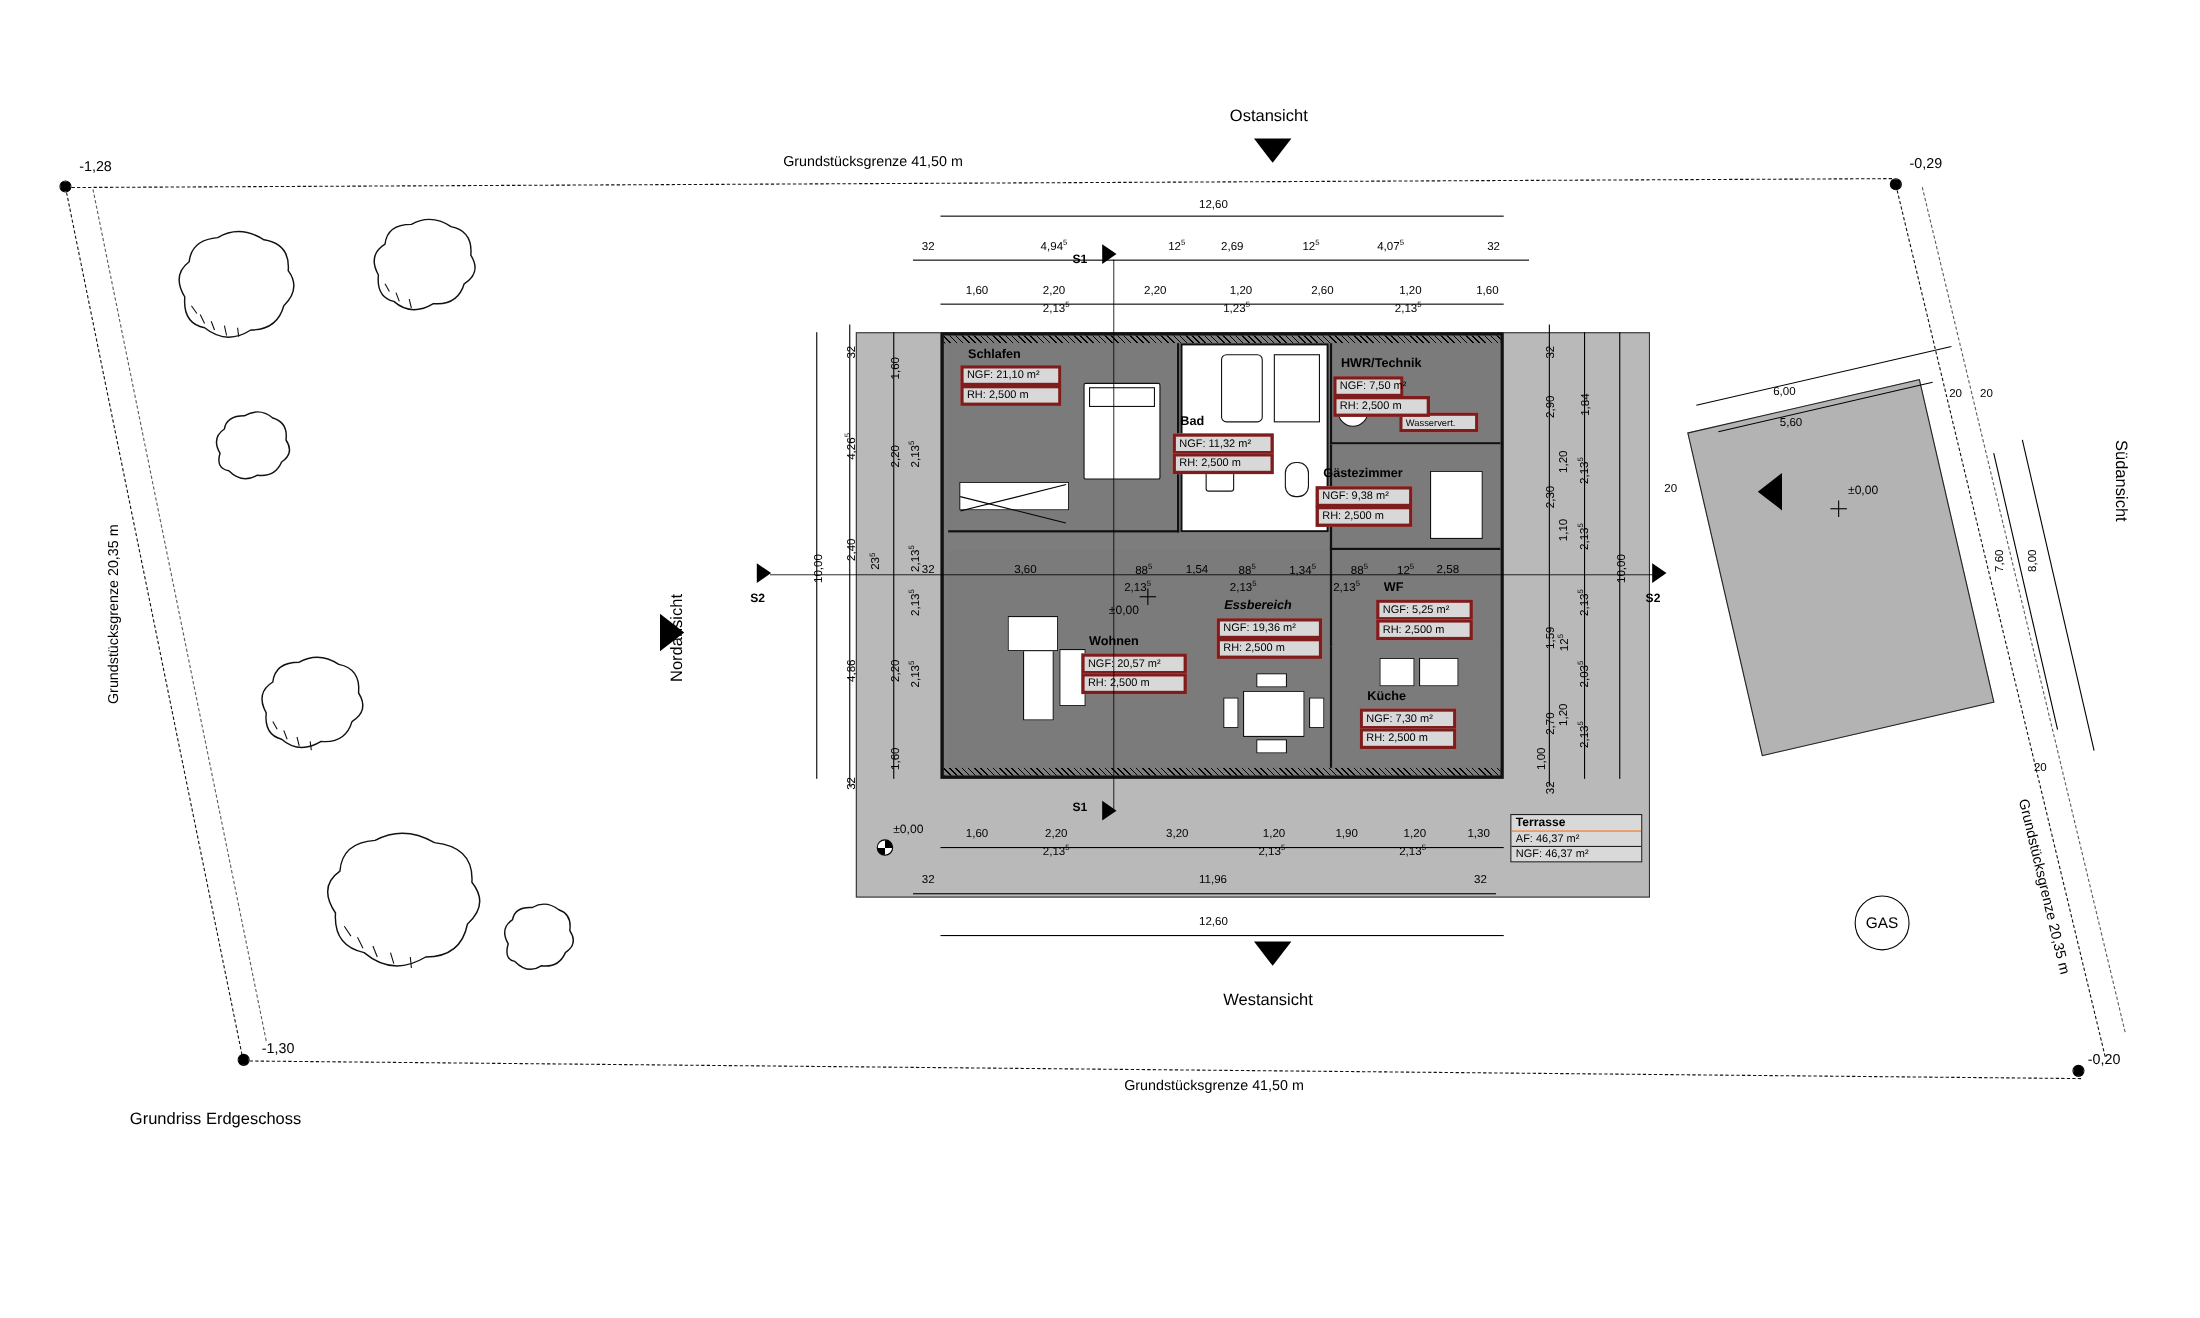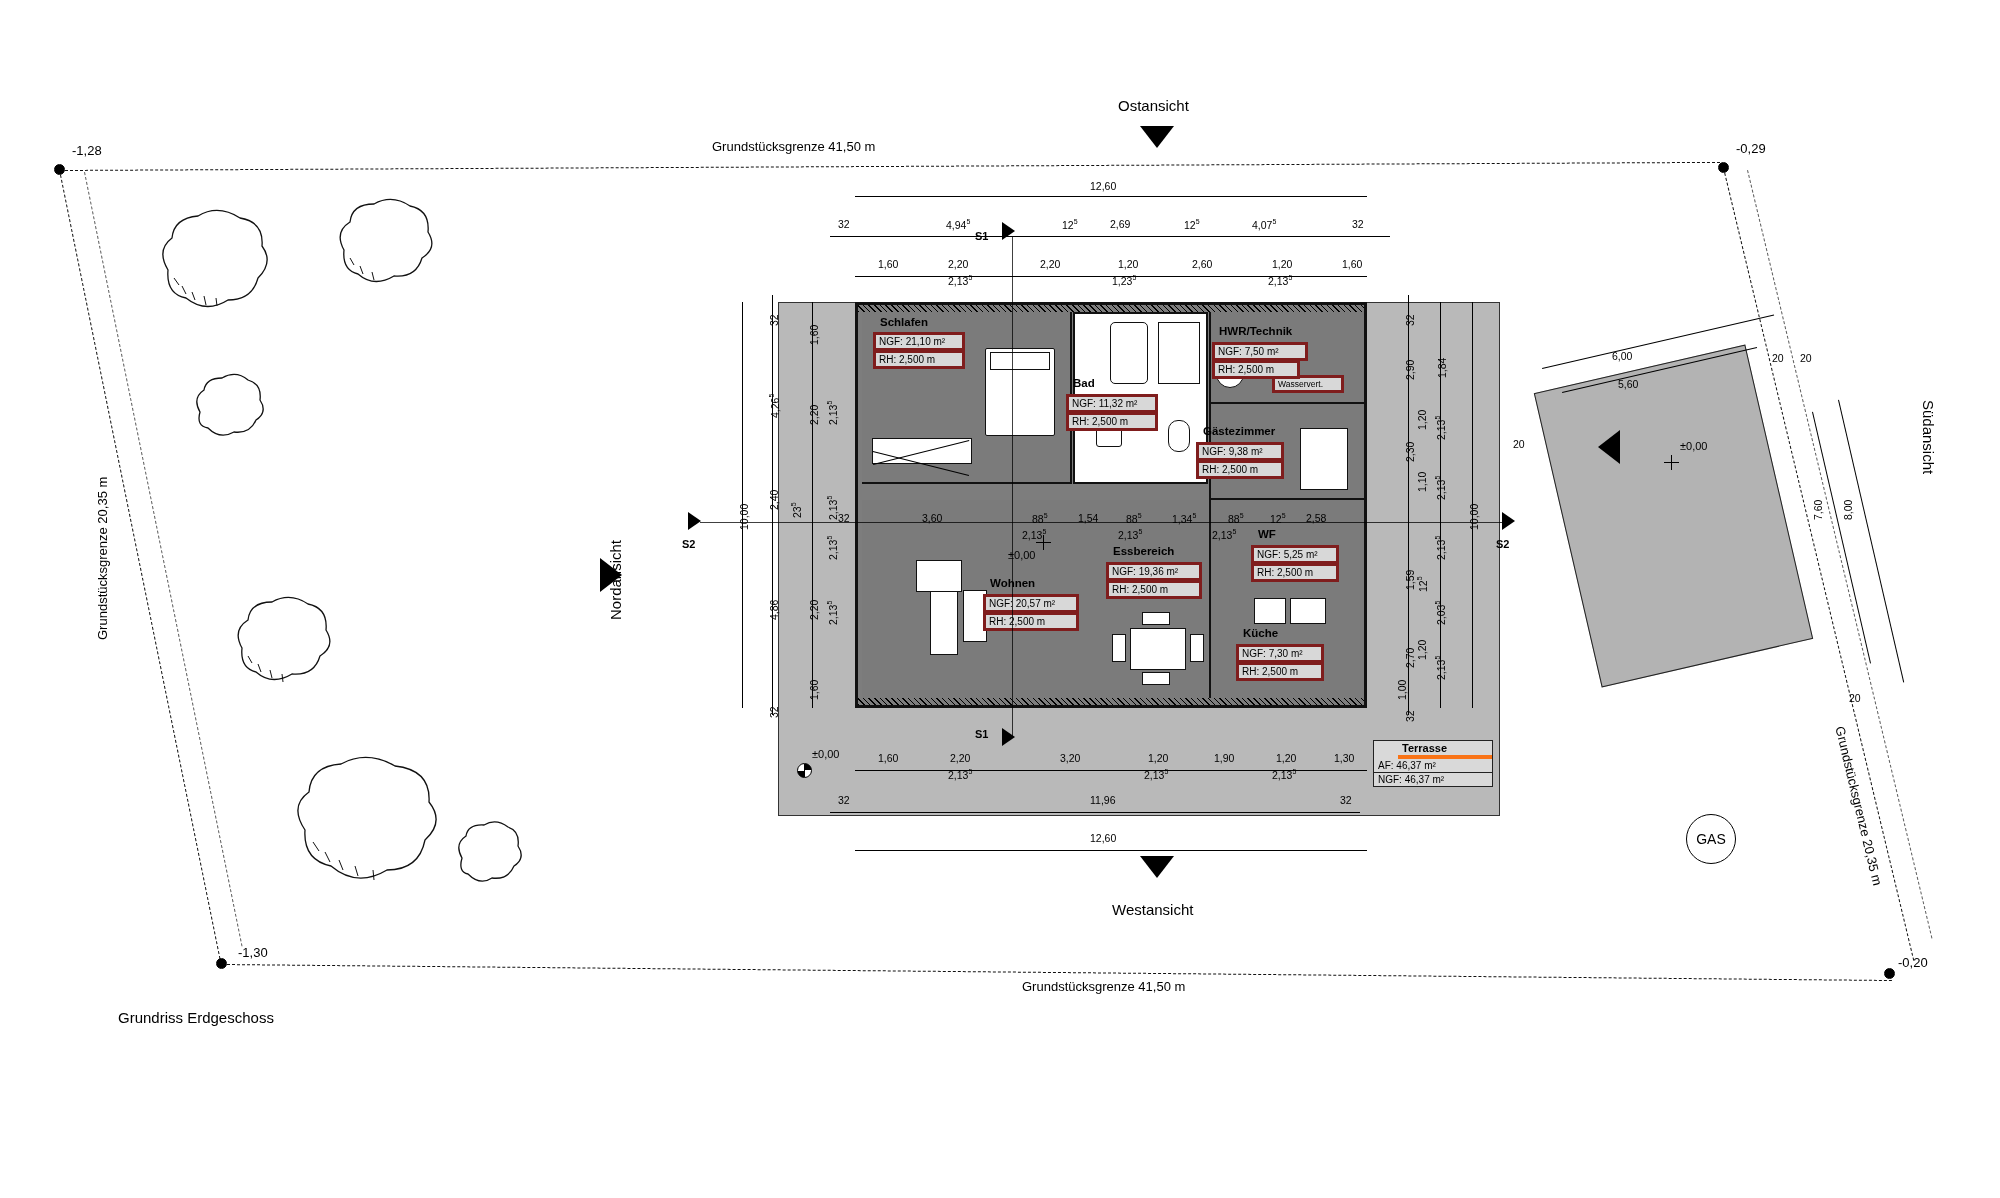--- a/index.html
+++ b/index.html
@@ -200,21 +200,21 @@
   <div class="gas" style="left:1686px; top:814px;">
     <span>GAS</span>
   </div>
 
   <div class="terrace" style="left:778px; top:302px; width:720px; height:512px;"></div>
 
   <div class="quad" style="left:797px; top:763px;"></div>
   <div class="txt s" style="left:812px; top:748px;">±0,00</div>
 
   <div class="abs" style="left:1373px; top:740px; width:118px; border:1px solid #222; background:#d9d9d9;">
-    <div style="padding:1px 4px; font-size:11px; font-weight:bold; border-bottom:4px solid #f97316;margin-left:24px;">Terrasse</div>
+    <div style="padding:1px 4px; font-size:11px; font-weight:bold; border-bottom:1px solid #f97316;">Terrasse</div>
     <div style="padding:1px 4px; font-size:10px; border-bottom:1px solid #222;">AF:   46,37 m²</div>
     <div style="padding:1px 4px; font-size:10px;">NGF: 46,37 m²</div>
   </div>
 
   <div class="garage" style="left:1565px; top:365px; width:215px; height:300px; transform:rotate(-13deg); transform-origin:50% 50%;"></div>
   <div class="crosshair" style="left:1664px; top:455px;"></div>
   <div class="txt s" style="left:1680px; top:440px;">±0,00</div>
 
   <div class="dimtxt" style="left:1612px; top:350px;">6,00</div>
   <div class="dimtxt" style="left:1618px; top:378px;">5,60</div>
@@ -284,36 +284,36 @@
 
   <div class="room-lbl" style="left:1073px; top:377px;">
     <div class="room-name">Bad</div>
   </div>
   <div class="room-box" style="left:1066px; top:394px; width:92px;">NGF: 11,32 m²</div>
   <div class="room-box" style="left:1066px; top:412px; width:92px;">RH:   2,500 m</div>
 
   <div class="room-lbl" style="left:1219px; top:325px;">
     <div class="room-name">HWR/Technik</div>
   </div>
-  <div class="room-box" style="left:1212px; top:342px; width:96px;">NGF:  7,50 m²</div>
+  <div class="room-box" style="left:1212px; top:342px; width:64px;">NGF:  7,50 m²</div>
   <div class="room-box" style="left:1212px; top:360px; width:88px;">RH:  2,500 m</div>
 
   <div class="room-lbl" style="left:1203px; top:425px;">
     <div class="room-name">Gästezimmer</div>
   </div>
   <div class="room-box" style="left:1196px; top:442px; width:88px;">NGF:  9,38 m²</div>
   <div class="room-box" style="left:1196px; top:460px; width:88px;">RH:  2,500 m</div>
 
   <div class="room-lbl" style="left:990px; top:577px;">
     <div class="room-name">Wohnen</div>
   </div>
   <div class="room-box" style="left:983px; top:594px; width:96px;">NGF: 20,57 m²</div>
   <div class="room-box" style="left:983px; top:612px; width:96px;">RH:   2,500 m</div>
 
-  <div class="room-lbl" style="left:1113px; top:545px;">
+  <div class="room-lbl" style="left:1113px; top:545px;font-style:italic;">
     <div class="room-name">Essbereich</div>
   </div>
   <div class="room-box" style="left:1106px; top:562px; width:96px;">NGF: 19,36 m²</div>
   <div class="room-box" style="left:1106px; top:580px; width:96px;">RH:   2,500 m</div>
 
   <div class="room-lbl" style="left:1258px; top:528px;">
     <div class="room-name">WF</div>
   </div>
   <div class="room-box" style="left:1251px; top:545px; width:88px;">NGF:  5,25 m²</div>
   <div class="room-box" style="left:1251px; top:563px; width:88px;">RH:  2,500 m</div>

